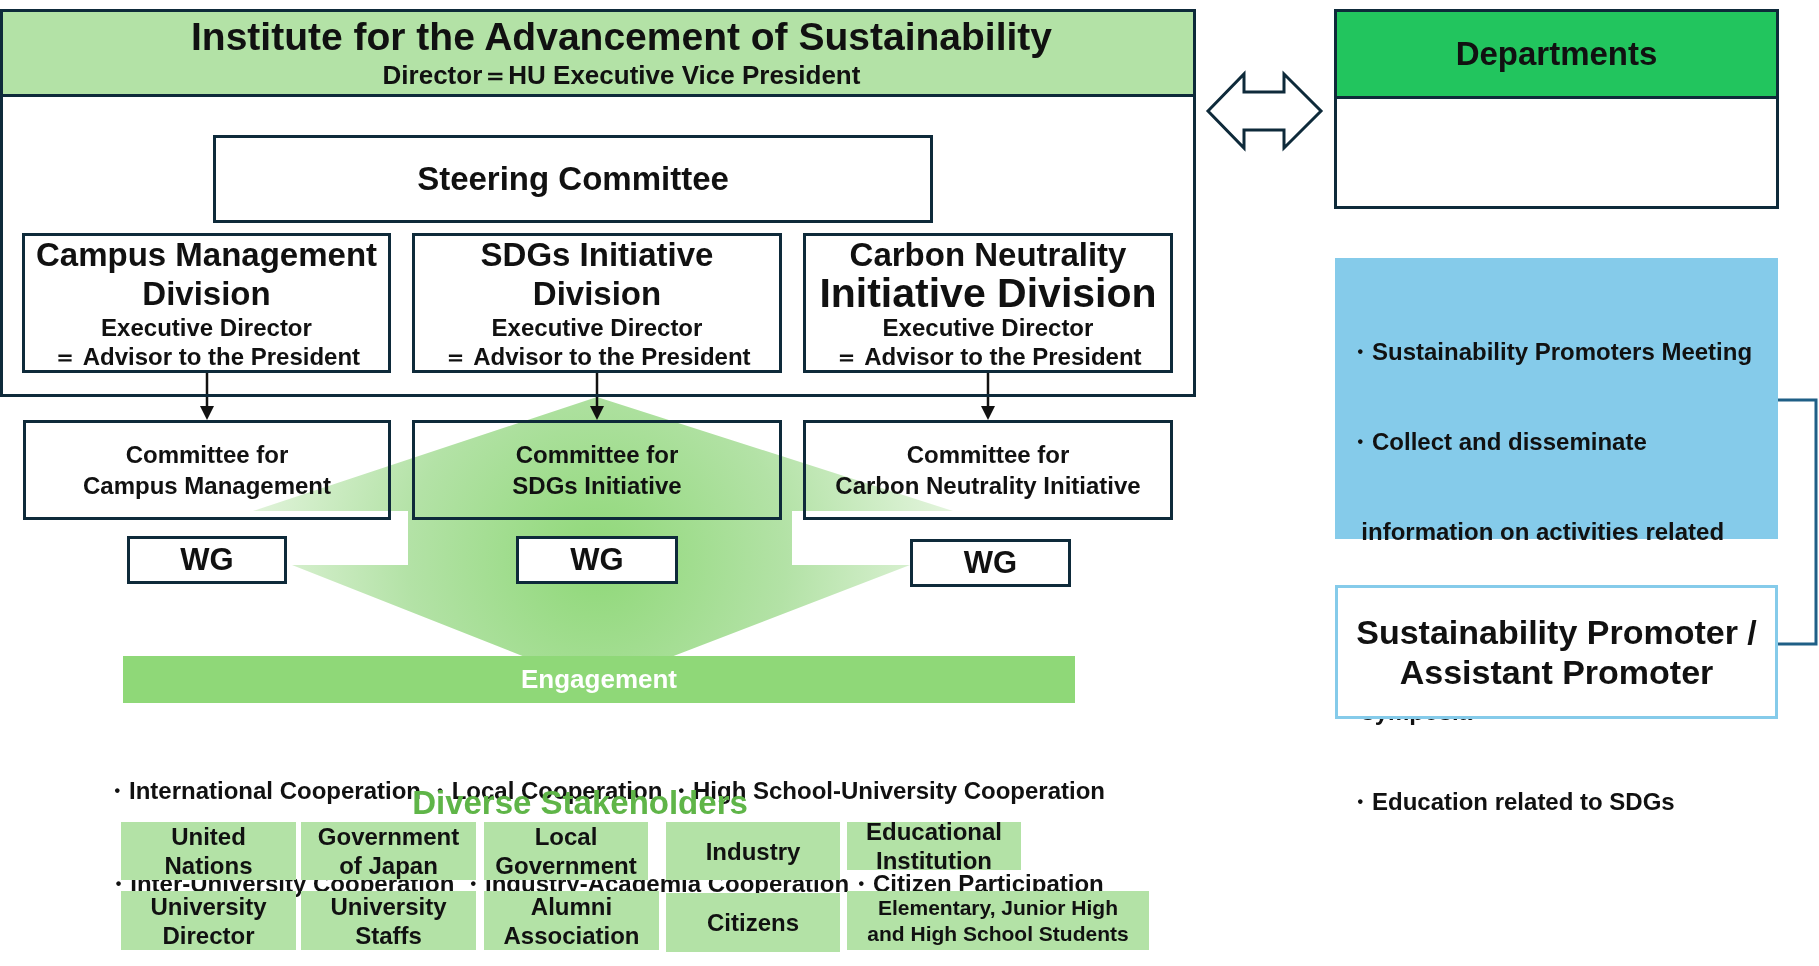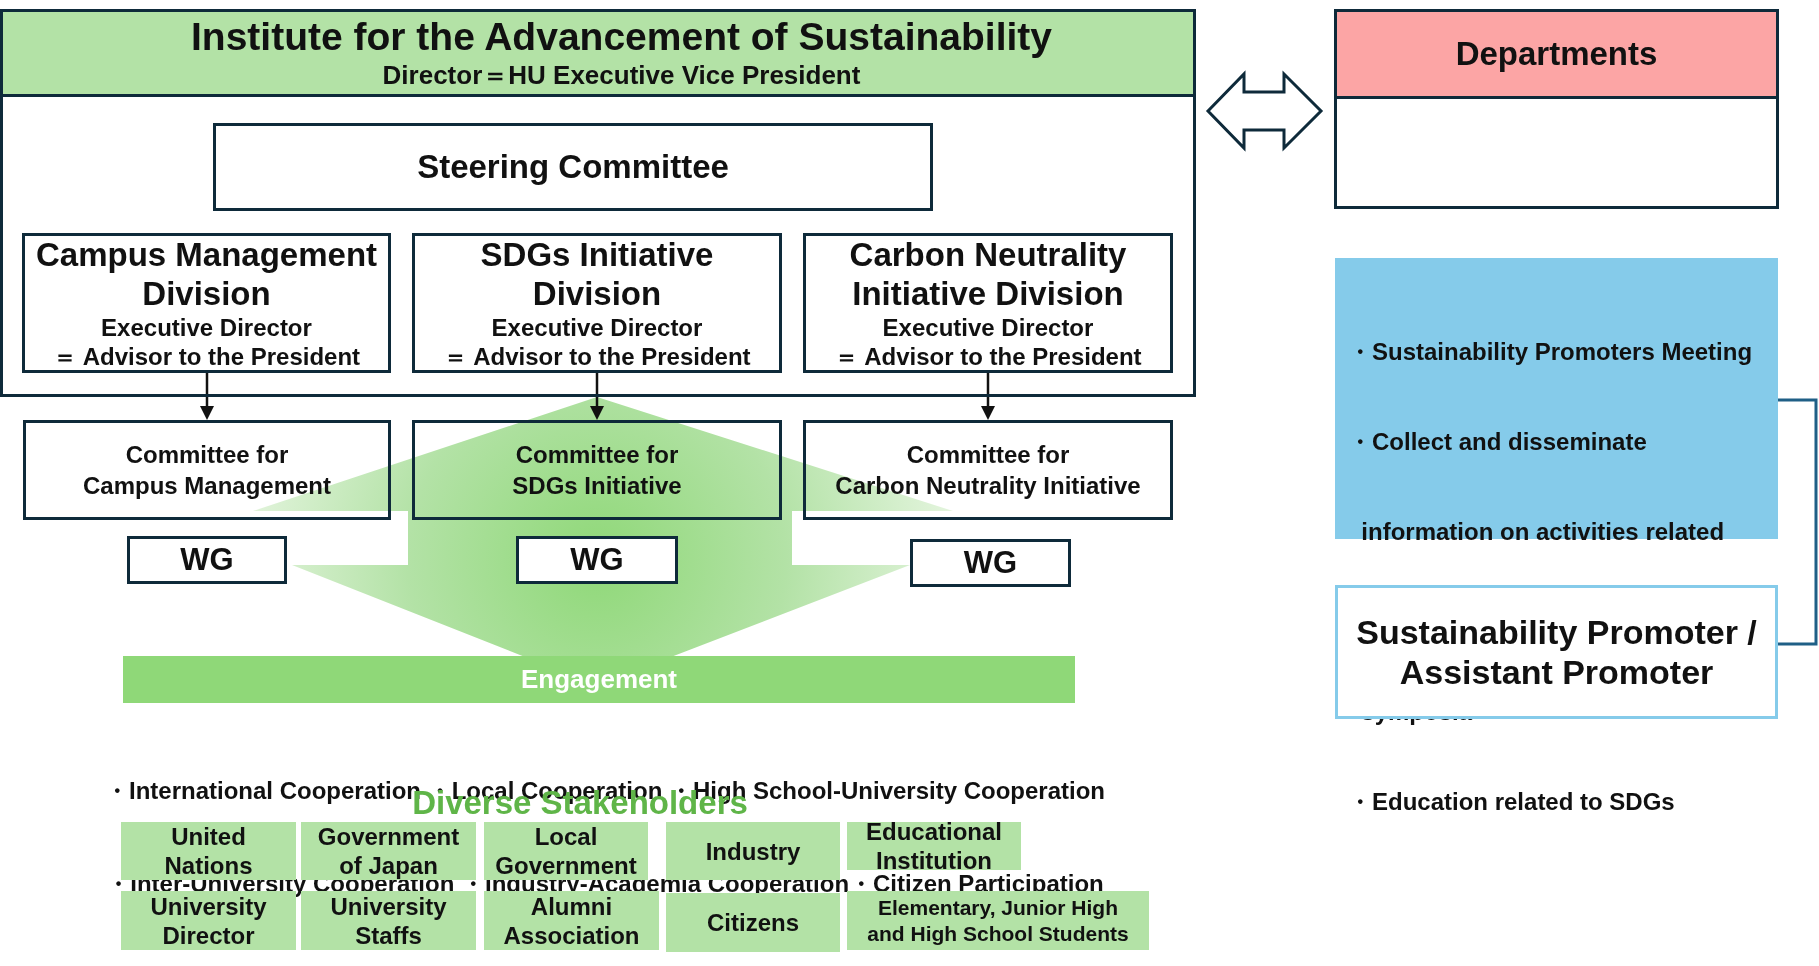--- a/index.html
+++ b/index.html
@@ -38,39 +38,39 @@
 
   <polyline points="1778,400 1816,400 1816,644 1778,644" fill="none" stroke="#1F5F86" stroke-width="3"></polyline>
 </svg>
 
 <div class="abs" style="left:0; top:9px; width:1196px; height:388px; border:3px solid #0E2A3A;"></div>
 <div class="abs" style="left:0; top:9px; width:1196px; height:88px; background:#B3E2A6; border:3px solid #0E2A3A; text-align:center;padding-left:47px;">
   <div style="font-size:39px; line-height:44px; margin-top:3px; color:#111;">Institute for the Advancement of Sustainability</div>
   <div style="font-size:26px; line-height:32px; color:#111;">Director＝HU Executive Vice President</div>
 </div>
 
-<div class="box" style="left:213px; top:123px; width:720px; height:88px;">
+<div class="box" style="left:213px; top:135px; width:720px; height:88px;">
   <span style="font-size:33px;">Steering Committee</span>
 </div>
 
 <div class="box" style="left:22px; top:233px; width:369px; height:140px; line-height:1;">
   <span style="font-size:33px; line-height:39px;">Campus Management</span>
   <span style="font-size:33px; line-height:39px;">Division</span>
   <span style="font-size:24px; line-height:29px;">Executive Director</span>
   <span style="font-size:24px; line-height:29px;">＝ Advisor to the President</span>
 </div>
 <div class="box" style="left:412px; top:233px; width:370px; height:140px;">
   <span style="font-size:33px; line-height:39px;">SDGs Initiative</span>
   <span style="font-size:33px; line-height:39px;">Division</span>
   <span style="font-size:24px; line-height:29px;">Executive Director</span>
   <span style="font-size:24px; line-height:29px;">＝ Advisor to the President</span>
 </div>
 <div class="box" style="left:803px; top:233px; width:370px; height:140px;">
   <span style="font-size:33px; line-height:39px;">Carbon Neutrality</span>
-  <span style="font-size:33px; line-height:39px;">Initiative Division</span>
+  <span style="font-size:41px; line-height:39px;">Initiative Division</span>
   <span style="font-size:24px; line-height:29px;">Executive Director</span>
   <span style="font-size:24px; line-height:29px;">＝ Advisor to the President</span>
 </div>
 
 <div class="box" style="left:23px; top:420px; width:368px; height:100px; background:transparent;">
   <span style="font-size:24px; line-height:31px;">Committee for</span>
   <span style="font-size:24px; line-height:31px;">Campus Management</span>
 </div>
 <div class="box" style="left:412px; top:420px; width:370px; height:100px; background:transparent;">
   <span style="font-size:24px; line-height:31px;">Committee for</span>
@@ -136,21 +136,21 @@
 </div>
 <div class="tile" style="left:666px; top:893px; width:174px; height:59px; flex-direction:column;">
   <span>Citizens</span>
 </div>
 <div class="tile small" style="left:847px; top:891px; width:302px; height:59px; flex-direction:column;">
   <span>Elementary, Junior High</span>
   <span>and High School Students</span>
 </div>
 
 <div class="abs" style="left:1334px; top:9px; width:445px; height:200px; border:3px solid #0E2A3A; background:#fff;">
-  <div style="height:87px; background:#fca5a5; border-bottom:3px solid #0E2A3A; display:flex; align-items:center; justify-content:center;">
+  <div style="height:87px; background:#22c55e; border-bottom:3px solid #0E2A3A; display:flex; align-items:center; justify-content:center;">
     <span style="font-size:33px;">Departments</span>
   </div>
 </div>
 
 <div class="abs" style="left:1335px; top:258px; width:443px; height:281px; background:#85CBEA; padding:19px 0 0 13px; font-size:24px; line-height:30px; white-space:pre; color:#111;">
   <div>・Sustainability Promoters Meeting</div>
   <div>・Collect and disseminate</div>
   <div>  information on activities related</div>
   <div>  to the SDGs and this Institute</div>
   <div>  symposia</div>

